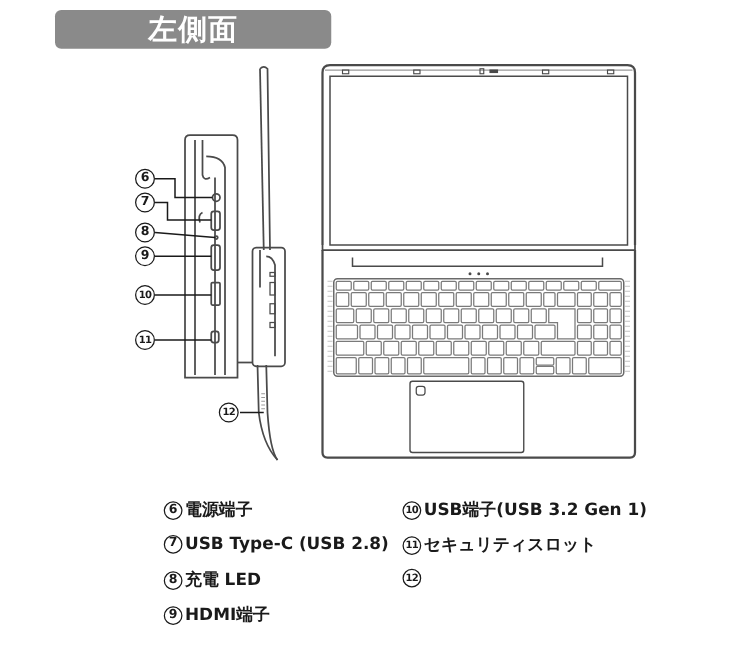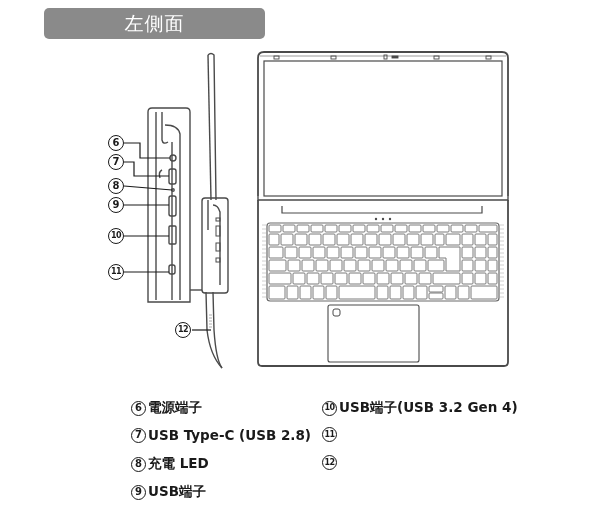--- a/index.html
+++ b/index.html
@@ -5,21 +5,21 @@
     * { box-sizing: border-box; margin: 0; padding: 0; }
     html, body { width: 600px; height: 518px; background: #ffffff; overflow: hidden; }
     body { position: relative; font-family: "DejaVu Sans", "Liberation Sans", sans-serif; color: #1a1a1a; }
 
     .banner {
       position: absolute; left: 44px; top: 8px; width: 221px; height: 31px;
       background: #8a8a8a; border-radius: 5px;
       display: flex; align-items: center; justify-content: center;
     }
     .banner-title {
-      color: #ffffff; font-size: 19px; font-weight: normal; letter-spacing: 1px;
+      color: #ffffff; font-size: 23px; font-weight: bold; letter-spacing: 1px;
     }
 
     svg.diagram { position: absolute; left: 0; top: 0; }
 
     .legend { position: absolute; font-size: 13.5px; font-weight: bold; color: #1a1a1a; }
     .legend-item { position: absolute; white-space: nowrap; display: flex; align-items: center; }
     .num {
       display: inline-flex; align-items: center; justify-content: center;
       width: 15px; height: 15px; border: 1.6px solid #1a1a1a; border-radius: 50%;
       font-size: 10px; font-weight: bold; margin-right: 2px; line-height: 1;
@@ -294,25 +294,26 @@
   <div class="legend-item" style="left:131px; top:427px;">
     <span class="num">7</span>
     <span>USB Type-C (USB 2.8)</span>
   </div>
   <div class="legend-item" style="left:131px; top:455px;">
     <span class="num">8</span>
     <span>充電 LED</span>
   </div>
   <div class="legend-item" style="left:131px; top:483px;">
     <span class="num">9</span>
-    <span>USB端子</span>
+    <span>HDMI端子</span>
   </div>
   <div class="legend-item" style="left:322px; top:399px;">
     <span class="num two">10</span>
-    <span>USB端子(USB 3.2 Gen 4)</span>
+    <span>USB端子(USB 3.2 Gen 1)</span>
   </div>
   <div class="legend-item" style="left:322px; top:427px;">
     <span class="num two">11</span>
+    <span>セキュリティスロット</span>
   </div>
   <div class="legend-item" style="left:322px; top:455px;">
     <span class="num two">12</span>
   </div>
 </div>
 
 </body></html>

